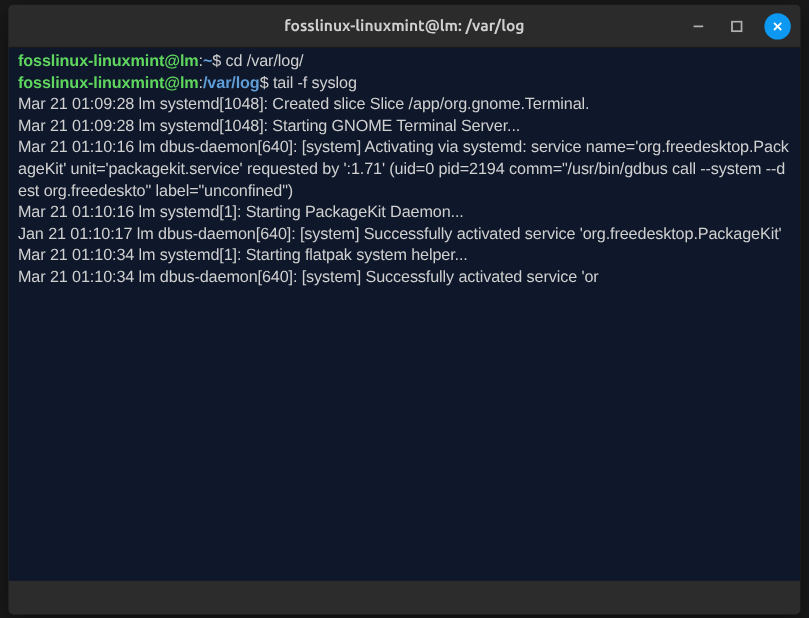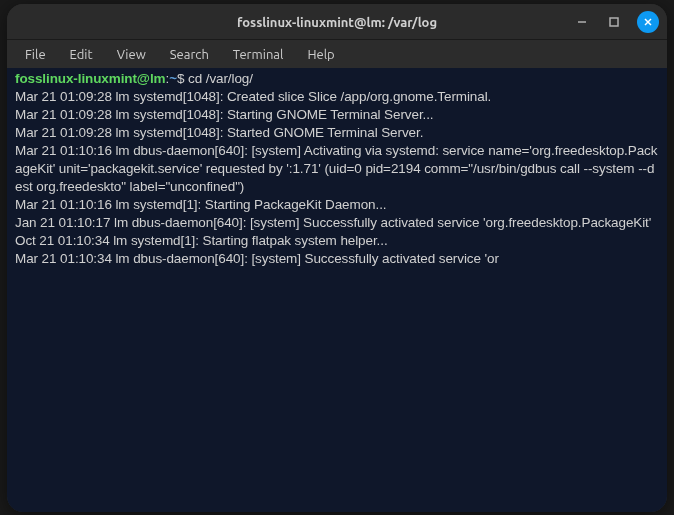--- a/index.html
+++ b/index.html
@@ -12,21 +12,21 @@
       font-family: "DejaVu Sans Mono", "Liberation Mono", monospace;
       width: 674px;
       height: 515px;
       overflow: hidden;
     }
     .window {
       width: 660px;
       height: 508px;
       margin: 4px auto 0;
       background: #2c2c2c;
-      border-radius: 16px;
+      border-radius: 4px;
       overflow: hidden;
       box-shadow: 0 4px 20px rgba(0,0,0,0.5);
     }
     .titlebar {
       height: 36px;
       background: #2b2b2b;
       display: flex;
       align-items: center;
       justify-content: center;
       position: relative;
@@ -125,33 +125,25 @@
       </div>
       <div class="ctrl-btn close">
         <svg width="10" height="10" viewBox="0 0 10 10">
             <line x1="2" y1="2" x2="8" y2="8" stroke="#fff" stroke-width="1.5"></line>
             <line x1="8" y1="2" x2="2" y2="8" stroke="#fff" stroke-width="1.5"></line>
           </svg>
       </div>
     </div>
   </div>
 
-  <div class="menubar">
-    <div class="menu-item">File</div>
-    <div class="menu-item">Edit</div>
-    <div class="menu-item">View</div>
-    <div class="menu-item">Search</div>
-    <div class="menu-item">Terminal</div>
-    <div class="menu-item">Help</div>
-  </div>
 
   <div class="terminal">
     <div><span class="prompt-user">fosslinux-linuxmint@lm</span><span class="prompt-sym">:</span><span class="prompt-path">~</span><span class="prompt-sym">$</span> <span class="cmd">cd /var/log/</span></div>
+    <div><span class="prompt-user">fosslinux-linuxmint@lm</span><span class="prompt-sym">:</span><span class="prompt-path">/var/log</span><span class="prompt-sym">$</span> <span class="cmd">tail -f syslog</span></div>
     <div class="log-line">Mar 21 01:09:28 lm systemd[1048]: Created slice Slice /app/org.gnome.Terminal.</div>
     <div class="log-line">Mar 21 01:09:28 lm systemd[1048]: Starting GNOME Terminal Server...</div>
-    <div class="log-line">Mar 21 01:09:28 lm systemd[1048]: Started GNOME Terminal Server.</div>
     <div class="log-line">Mar 21 01:10:16 lm dbus-daemon[640]: [system] Activating via systemd: service name='org.freedesktop.PackageKit' unit='packagekit.service' requested by ':1.71' (uid=0 pid=2194 comm="/usr/bin/gdbus call --system --dest org.freedeskto" label="unconfined")</div>
     <div class="log-line">Mar 21 01:10:16 lm systemd[1]: Starting PackageKit Daemon...</div>
     <div class="log-line">Jan 21 01:10:17 lm dbus-daemon[640]: [system] Successfully activated service 'org.freedesktop.PackageKit'</div>
-    <div class="log-line">Oct 21 01:10:34 lm systemd[1]: Starting flatpak system helper...</div>
+    <div class="log-line">Mar 21 01:10:34 lm systemd[1]: Starting flatpak system helper...</div>
     <div class="log-line">Mar 21 01:10:34 lm dbus-daemon[640]: [system] Successfully activated service 'or</div>
   </div>
 </div>
 
 </body></html>

